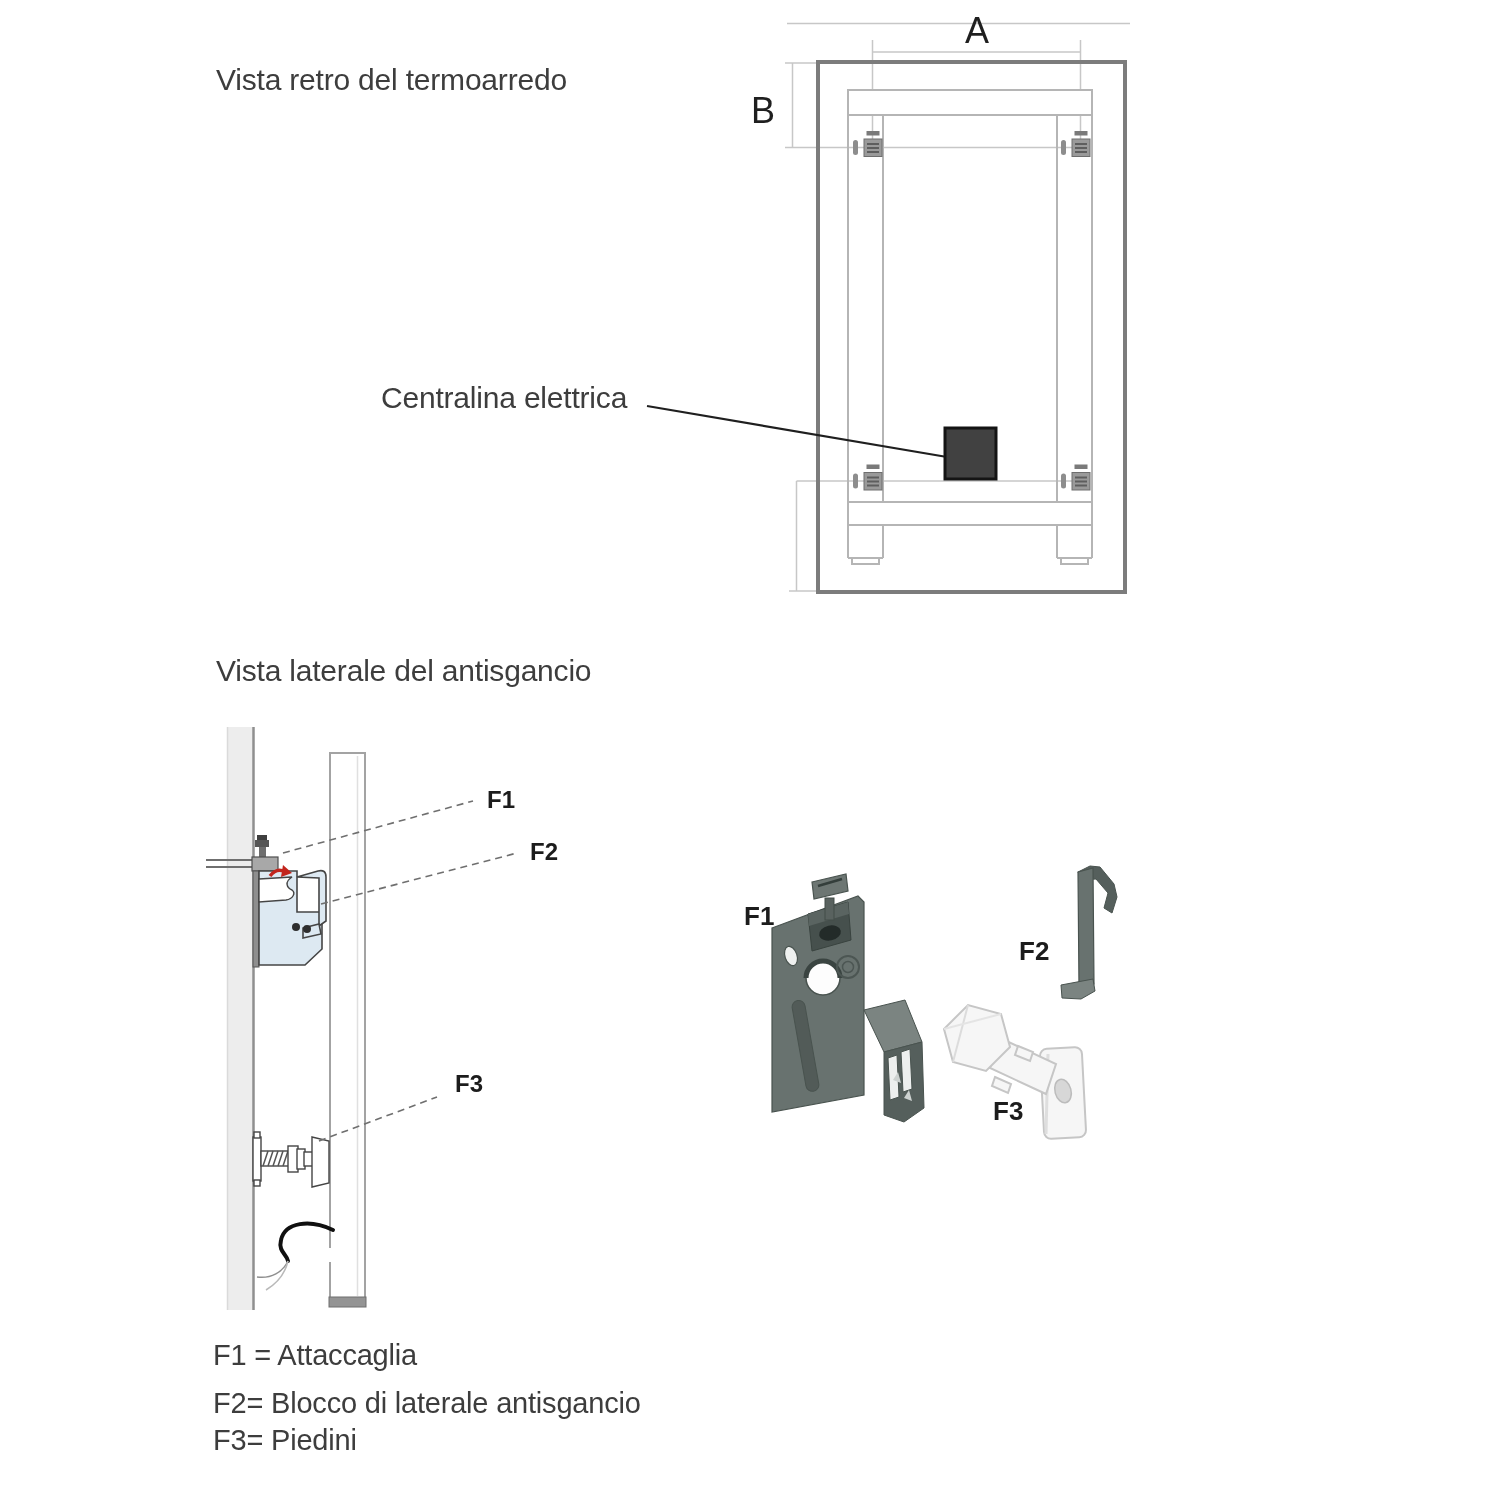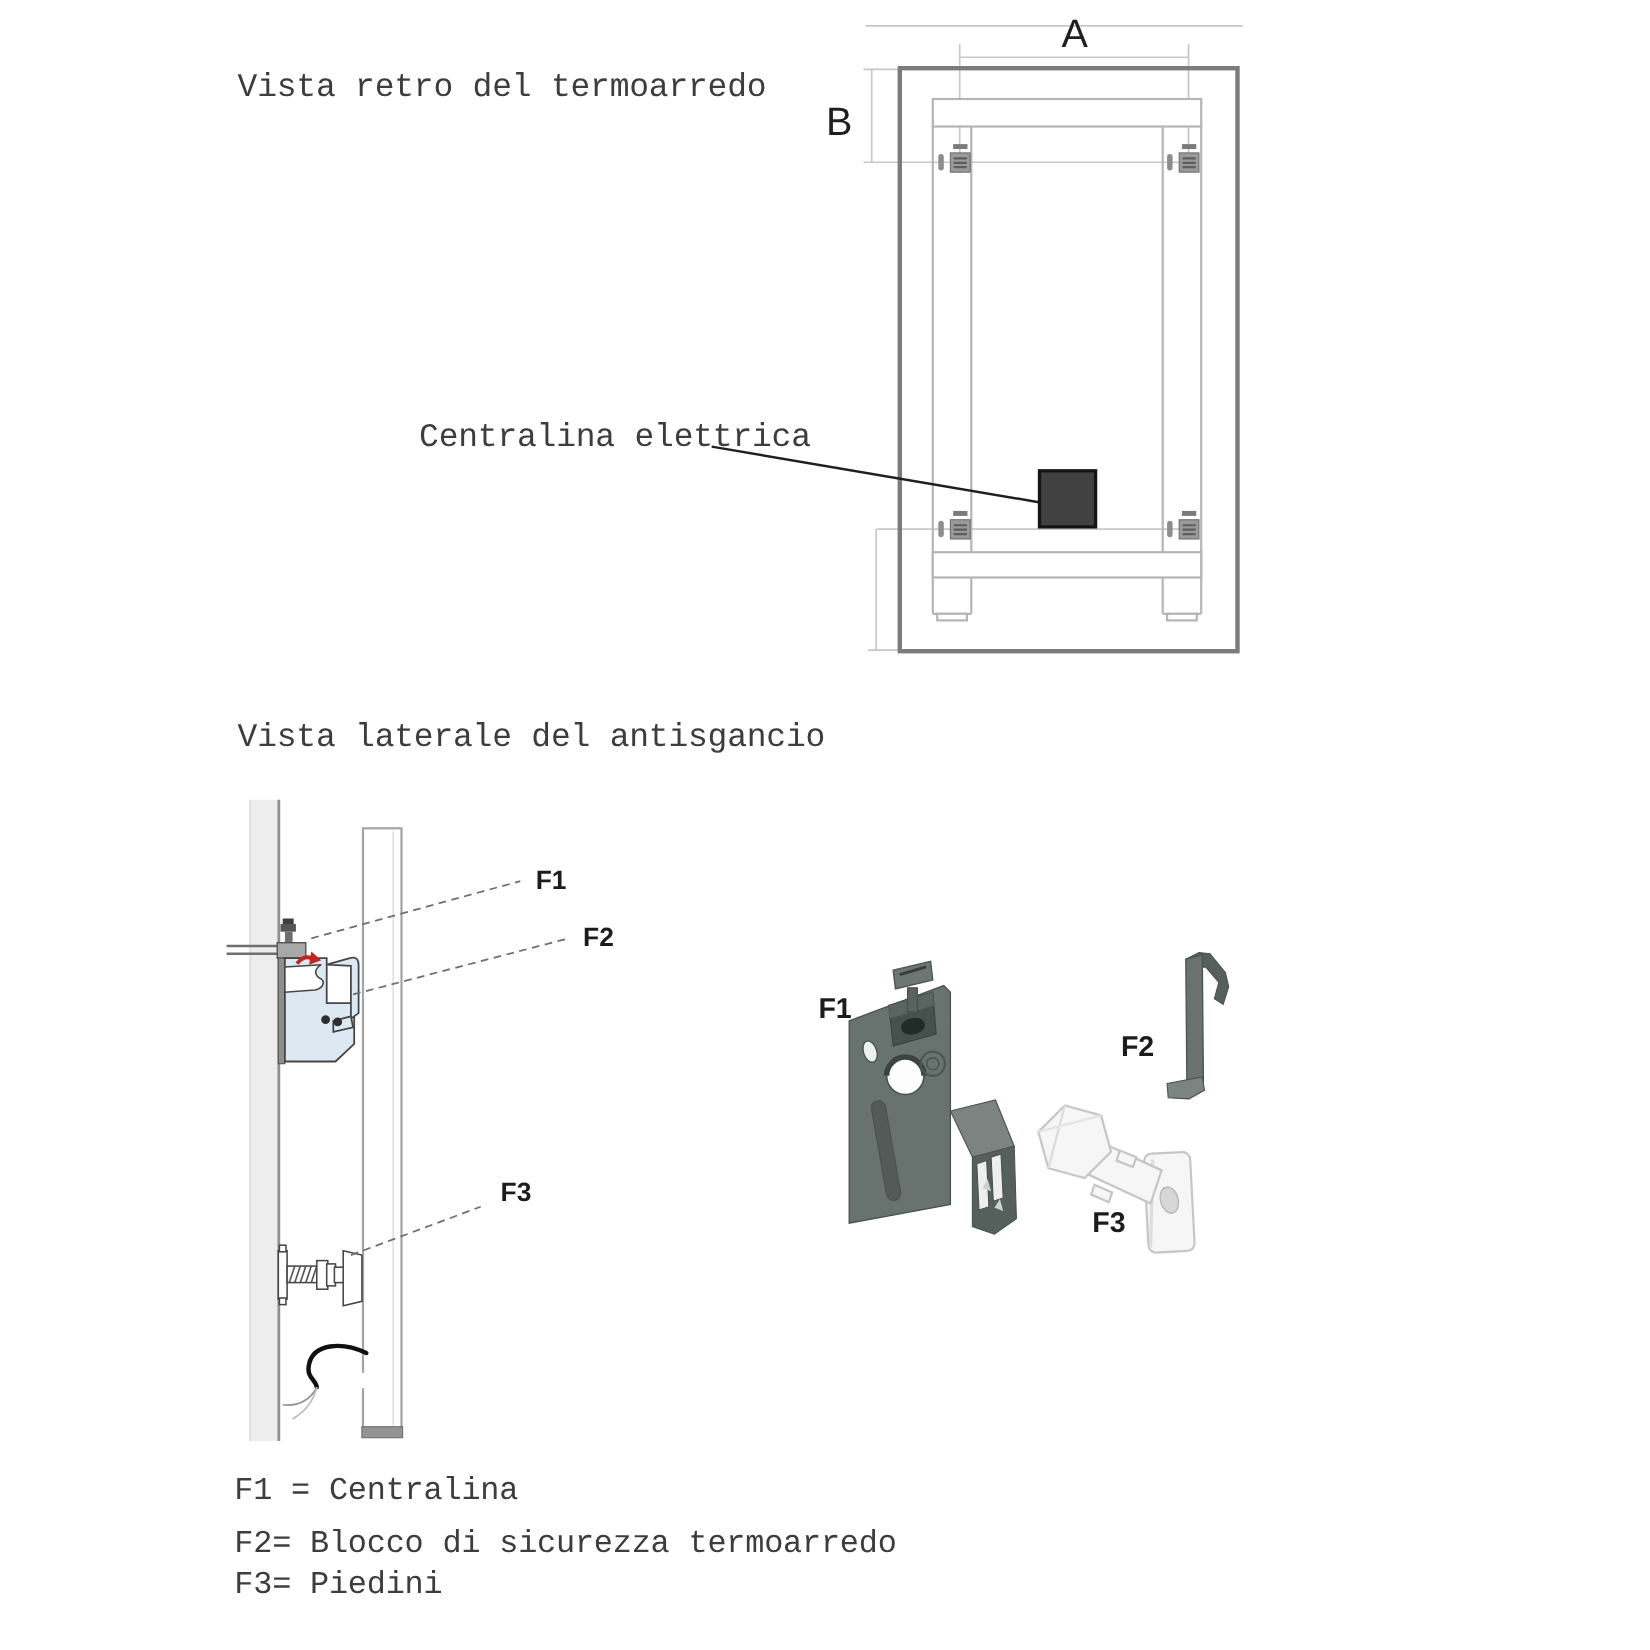--- a/index.html
+++ b/index.html
@@ -1,18 +1,18 @@
 <!DOCTYPE html>
 <html style="--text: #3d3d3d; --dim-label: #1f1f1f; --f-label: #1c1c1c; --panel-outline: #7c7c7c; --frame-line: #b5b5b5; --dim-line: #c7c7c7; --bracket-gray: #9a9a9a; --centralina: #414141; --leader: #1f1f1f; --wall-fill: #ededed; --wall-edge: #8f8f8f; --side-outline: #a3a3a3; --clip-blue: #dde9f2; --clip-outline: #454545; --arrow-red: #c2251d; --metal: #68726f; --metal-dark: #555f5c; --metal-light: #7b8481; --metal-edge: #49534f; --part-white: #f6f6f6; --part-white-edge: #c6c6c6;"><head>
 <meta charset="utf-8">
 <style>
   html,body{margin:0;padding:0}
   body{width:1500px;height:1500px;position:relative;background:#ffffff;overflow:hidden}
 
-  .serif{position:absolute;font-family:Liberation Mono, monospace;font-size:29px;
+  .serif{position:absolute;font-family:Liberation Sans, sans-serif;font-size:29px;
          color:var(--text,#3d3d3d);letter-spacing:-0.2px;white-space:nowrap}
   .heading{font-size:30px}
 
   svg.canvas{position:absolute;left:0;top:0;width:1500px;height:1500px}
 
   .ln-panel{fill:none;stroke:var(--panel-outline,#7c7c7c);stroke-width:4}
   .ln-frame{fill:#ffffff;stroke:var(--frame-line,#b5b5b5);stroke-width:2}
   .ln-frame-o{fill:none;stroke:var(--frame-line,#b5b5b5);stroke-width:2}
   .ln-dim{fill:none;stroke:var(--dim-line,#c7c7c7);stroke-width:1.5}
   .bk-sq{fill:var(--bracket-gray,#9a9a9a);stroke:#6e6e6e;stroke-width:1}
@@ -190,15 +190,15 @@
     <text class="svg-label2" x="993" y="1120">F3</text>
   </g>
 </svg>
 
 <div class="serif heading" style="left:216px;top:63px">Vista retro del termoarredo</div>
 
 <div class="serif" style="left:381px;top:381px;font-size:30px">Centralina elettrica</div>
 
 <div class="serif heading" style="left:216px;top:654px">Vista laterale del antisgancio</div>
 
-<div class="serif" style="left:213px;top:1339px">F1 = Centralina</div>
-<div class="serif" style="left:213px;top:1387px">F2= Blocco di sicurezza termoarredo</div>
+<div class="serif" style="left:213px;top:1339px">F1 = Attaccaglia</div>
+<div class="serif" style="left:213px;top:1387px">F2= Blocco di laterale antisgancio</div>
 <div class="serif" style="left:213px;top:1424px">F3= Piedini</div>
 
 </body></html>

